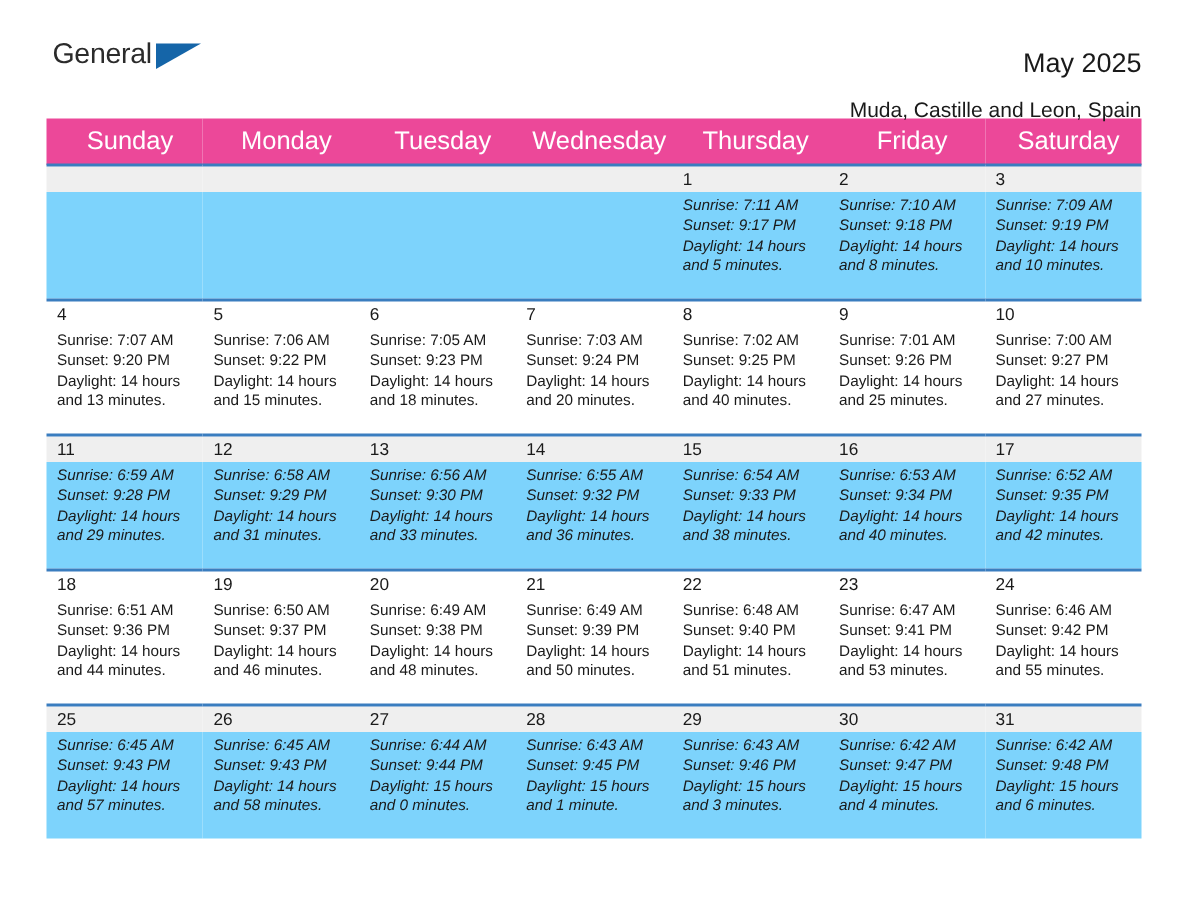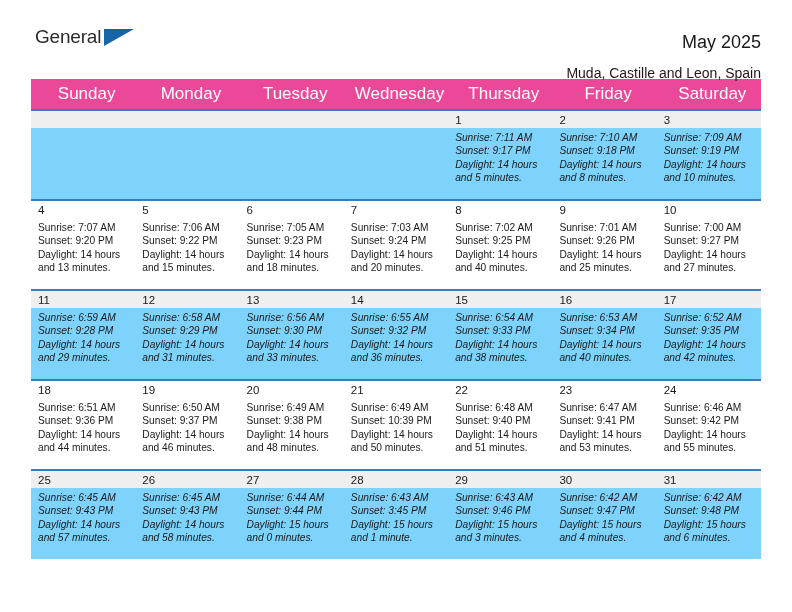--- a/index.html
+++ b/index.html
@@ -359,21 +359,21 @@
               <div>Sunrise: 6:49 AM</div>
               <div>Sunset: 9:38 PM</div>
               <div>Daylight: 14 hours</div>
               <div>and 48 minutes.</div>
             </div>
           </td>
           <td class="plain">
             <div class="daynum-bar">21</div>
             <div class="cell-body">
               <div>Sunrise: 6:49 AM</div>
-              <div>Sunset: 10:39 PM</div>
+              <div>Sunset: 9:39 PM</div>
               <div>Daylight: 14 hours</div>
               <div>and 50 minutes.</div>
             </div>
           </td>
           <td class="plain">
             <div class="daynum-bar">22</div>
             <div class="cell-body">
               <div>Sunrise: 6:48 AM</div>
               <div>Sunset: 9:40 PM</div>
               <div>Daylight: 14 hours</div>
@@ -424,21 +424,21 @@
               <div>Sunrise: 6:44 AM</div>
               <div>Sunset: 9:44 PM</div>
               <div>Daylight: 15 hours</div>
               <div>and 0 minutes.</div>
             </div>
           </td>
           <td class="shaded">
             <div class="daynum-bar">28</div>
             <div class="cell-body">
               <div>Sunrise: 6:43 AM</div>
-              <div>Sunset: 3:45 PM</div>
+              <div>Sunset: 9:45 PM</div>
               <div>Daylight: 15 hours</div>
               <div>and 1 minute.</div>
             </div>
           </td>
           <td class="shaded">
             <div class="daynum-bar">29</div>
             <div class="cell-body">
               <div>Sunrise: 6:43 AM</div>
               <div>Sunset: 9:46 PM</div>
               <div>Daylight: 15 hours</div>

